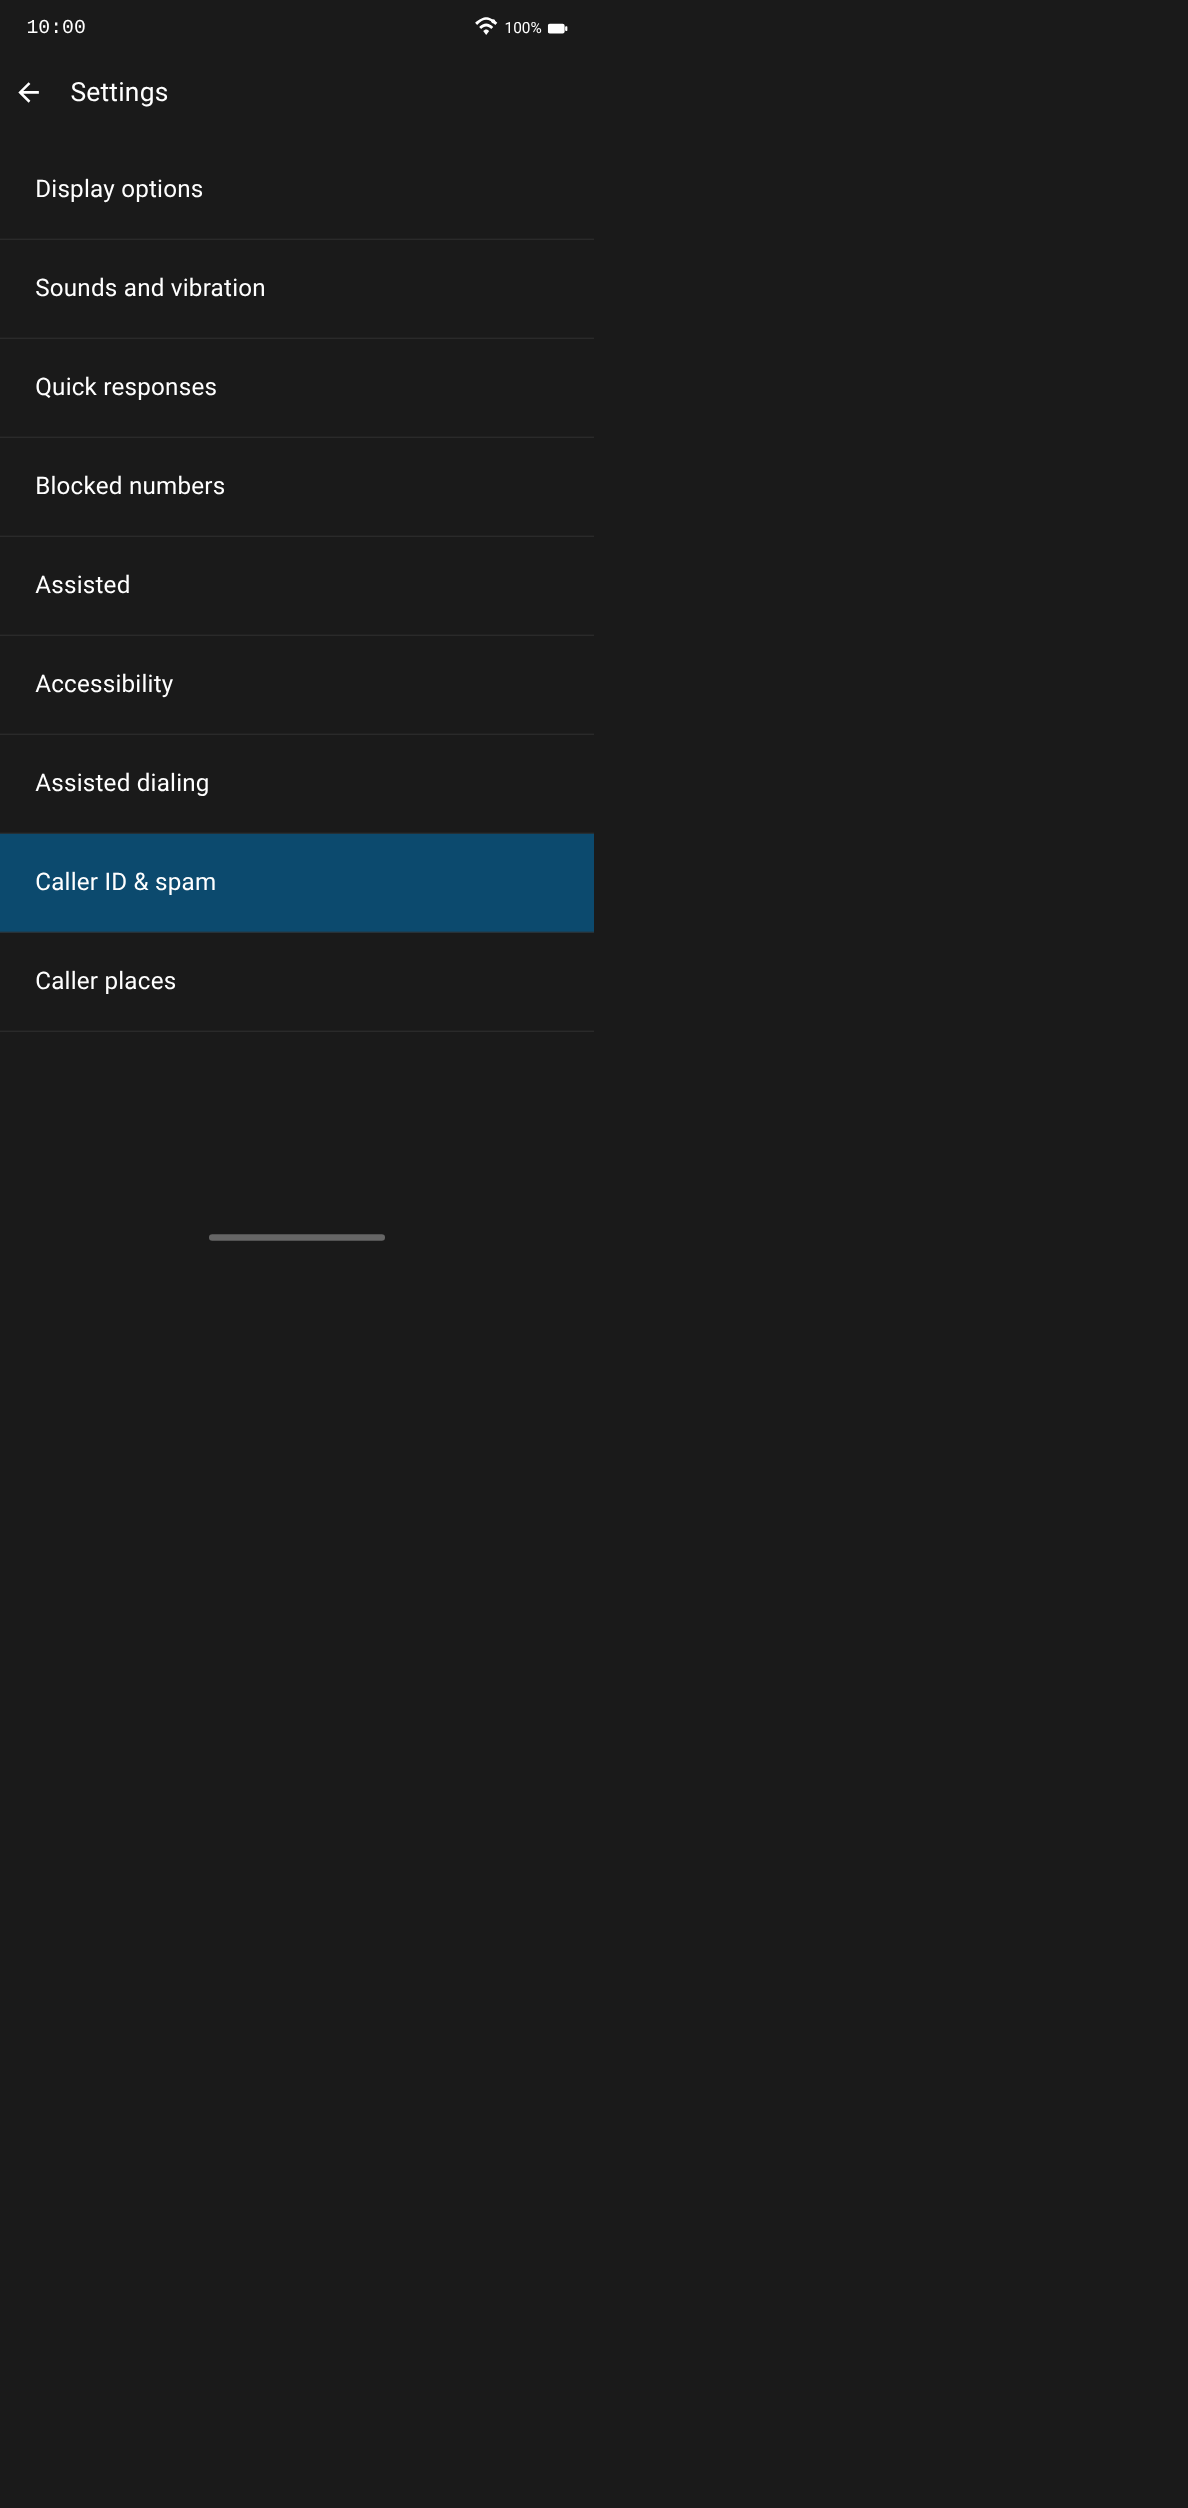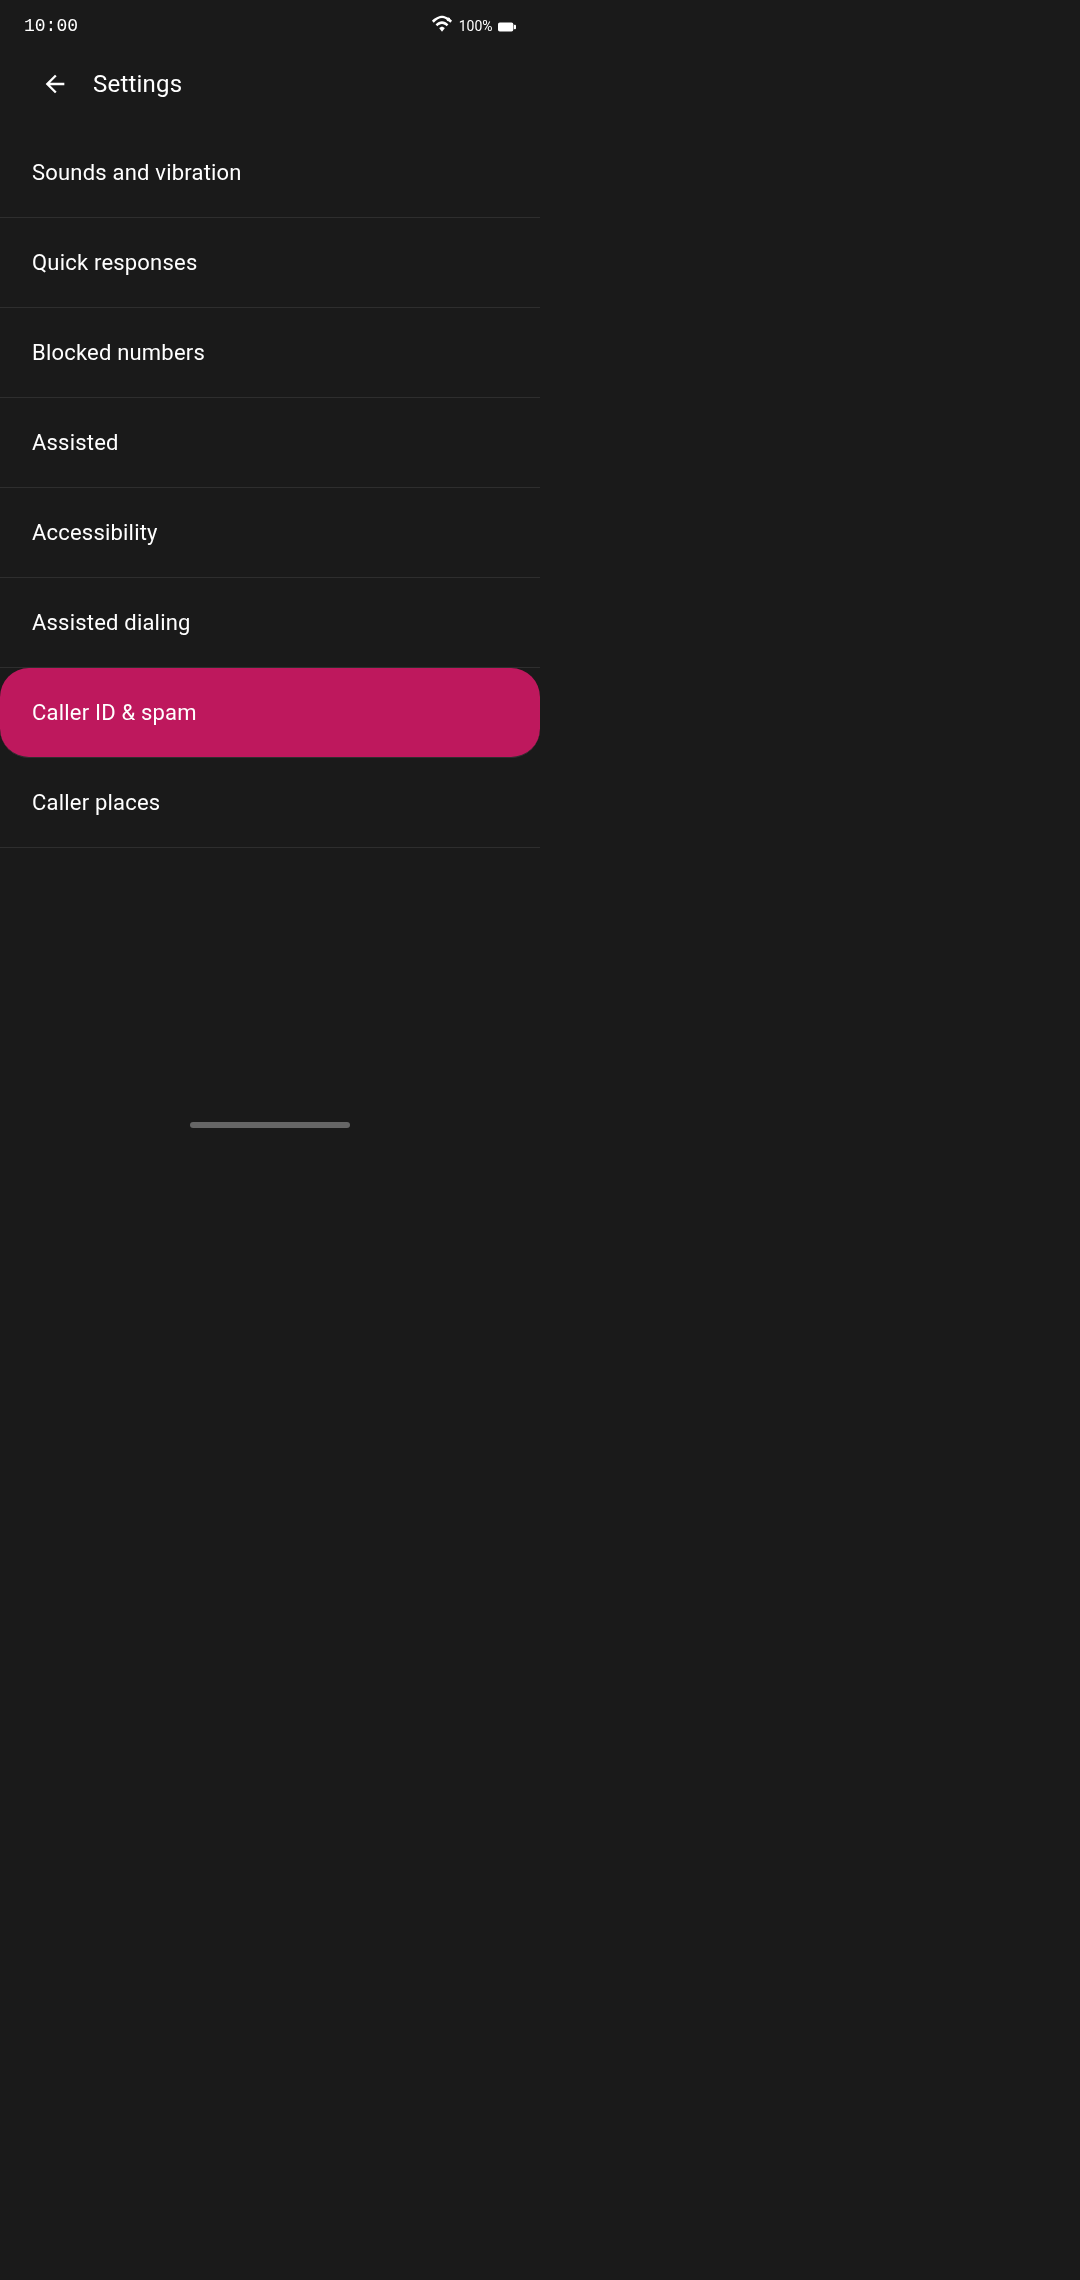--- a/index.html
+++ b/index.html
@@ -47,21 +47,21 @@
       font-size: 16px;
     }
 
     .battery-text {
       font-size: 14px;
     }
 
     .header {
       display: flex;
       align-items: center;
-      padding: 16px 37px;
+      padding: 16px 8px;
       gap: 20px;
       height: 72px;
     }
 
     .back-button {
       cursor: pointer;
       padding: 4px;
       display: flex;
       align-items: center;
       justify-content: center;
@@ -90,22 +90,21 @@
       align-items: center;
       padding: 0 32px;
       height: 90px;
       border-bottom: 1px solid #2e2e2e;
       cursor: pointer;
       position: relative;
       transition: background-color 0.15s;
     }
 
     .settings-item.active {
-      background-color: #be185d;
-      border-radius: 29px;
+      background-color: #0c4a6e;
     }
 
     .settings-item-label {
       font-size: 22px;
       font-weight: 400;
       color: #ffffff;
       letter-spacing: 0.2px;
     }
 
     .nav-indicator {
@@ -151,20 +150,23 @@
   <div class="back-button">
     <svg class="back-arrow" viewBox="0 0 24 24" fill="white">
       <path d="M20 11H7.83l5.59-5.59L12 4l-8 8 8 8 1.41-1.41L7.83 13H20v-2z"></path>
     </svg>
   </div>
   <span class="header-title">Settings</span>
 </div>
 
 <ul class="settings-list">
   <li class="settings-item">
+    <span class="settings-item-label">Display options</span>
+  </li>
+  <li class="settings-item">
     <span class="settings-item-label">Sounds and vibration</span>
   </li>
   <li class="settings-item">
     <span class="settings-item-label">Quick responses</span>
   </li>
   <li class="settings-item">
     <span class="settings-item-label">Blocked numbers</span>
   </li>
   <li class="settings-item">
     <span class="settings-item-label">Assisted</span>

